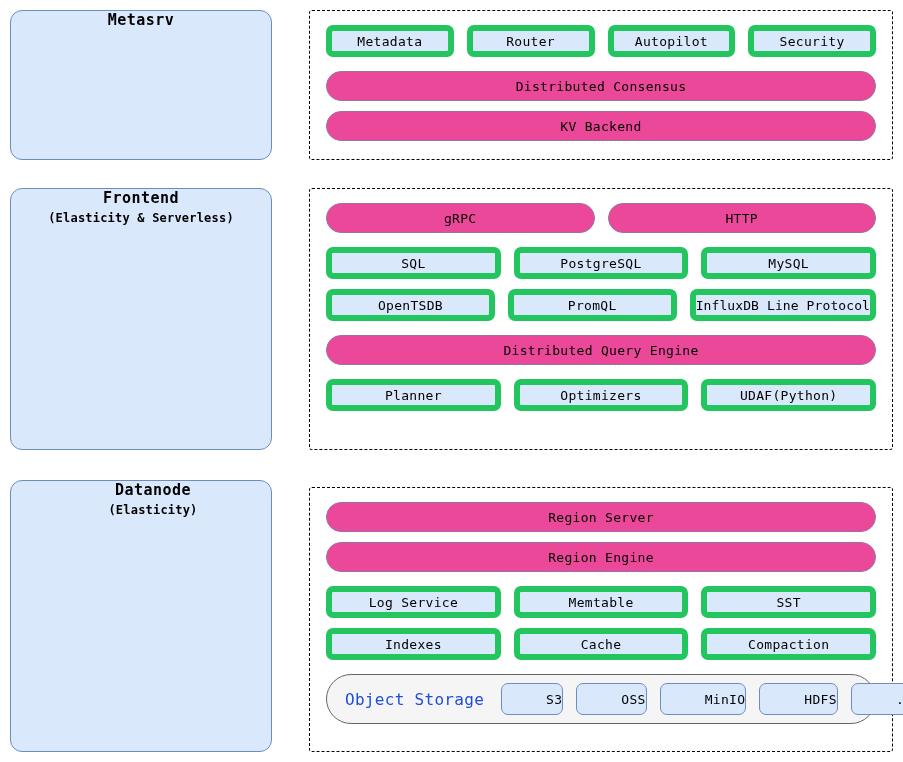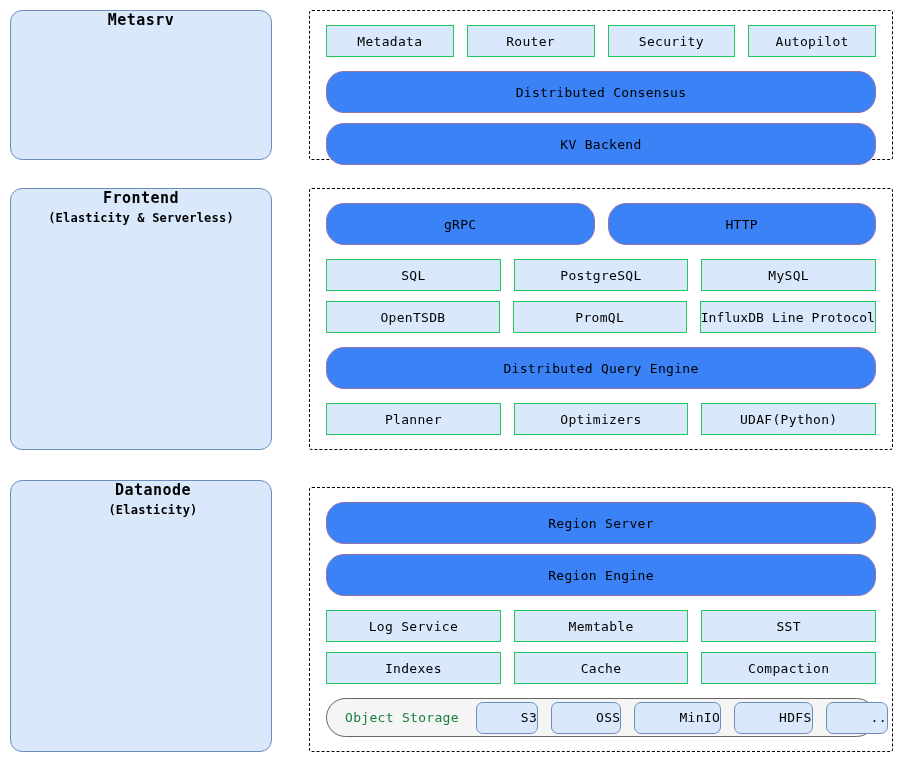--- a/index.html
+++ b/index.html
@@ -75,47 +75,47 @@
     text-align: center;
     font-size: 13px;
     color: #000000;
     height: 32px;
     flex: 1 1 0;
     letter-spacing: 0.3px;
     white-space: nowrap;
   }
   .node.blue {
     background: #dae8fc;
-    border: 1px solid #22c55e;
-    border-radius: 0;
+    border: 6px solid #22c55e;
+    border-radius: 7px;
   }
   .node.purple {
-    background: #3b82f6;
+    background: #ec4899;
     border: 1px solid #9673a6;
     border-radius: 18px;
-    height: 42px;
+    height: 30px;
   }
   .node.small-text { font-size: 13px; letter-spacing: 0.1px; }
 
   
   .storage-pill {
     display: flex;
     align-items: center;
     width: 100%;
     height: 50px;
     background: #f5f5f5;
     border: 1px solid #666666;
     border-radius: 25px;
     padding: 0 14px 0 18px;
     gap: 13px;
     margin-top: 14px;
   }
   .storage-label {
-    font-size: 13px;
-    color: #15803d;
+    font-size: 16px;
+    color: #1d4ed8;
     white-space: nowrap;
     letter-spacing: 0.3px;
     margin-right: 4px;
   }
   .storage-chip {
     flex: 1 1 0;
     height: 32px;
     display: flex;
     align-items: center;
     justify-content: center;
@@ -134,22 +134,22 @@
 <div id="diagram">
 
   <div class="component-card" style="top:10px; height:150px;">
     <div class="component-title">Metasrv</div>
   </div>
 
   <div class="group" style="top:10px; height:150px;">
     <div class="row">
       <div class="node blue">Metadata</div>
       <div class="node blue">Router</div>
+      <div class="node blue">Autopilot</div>
       <div class="node blue">Security</div>
-      <div class="node blue">Autopilot</div>
     </div>
     <div class="row gap-lg">
       <div class="node purple">Distributed Consensus</div>
     </div>
     <div class="row">
       <div class="node purple">KV Backend</div>
     </div>
   </div>
 
   <div class="component-card" style="top:188px; height:262px;">

